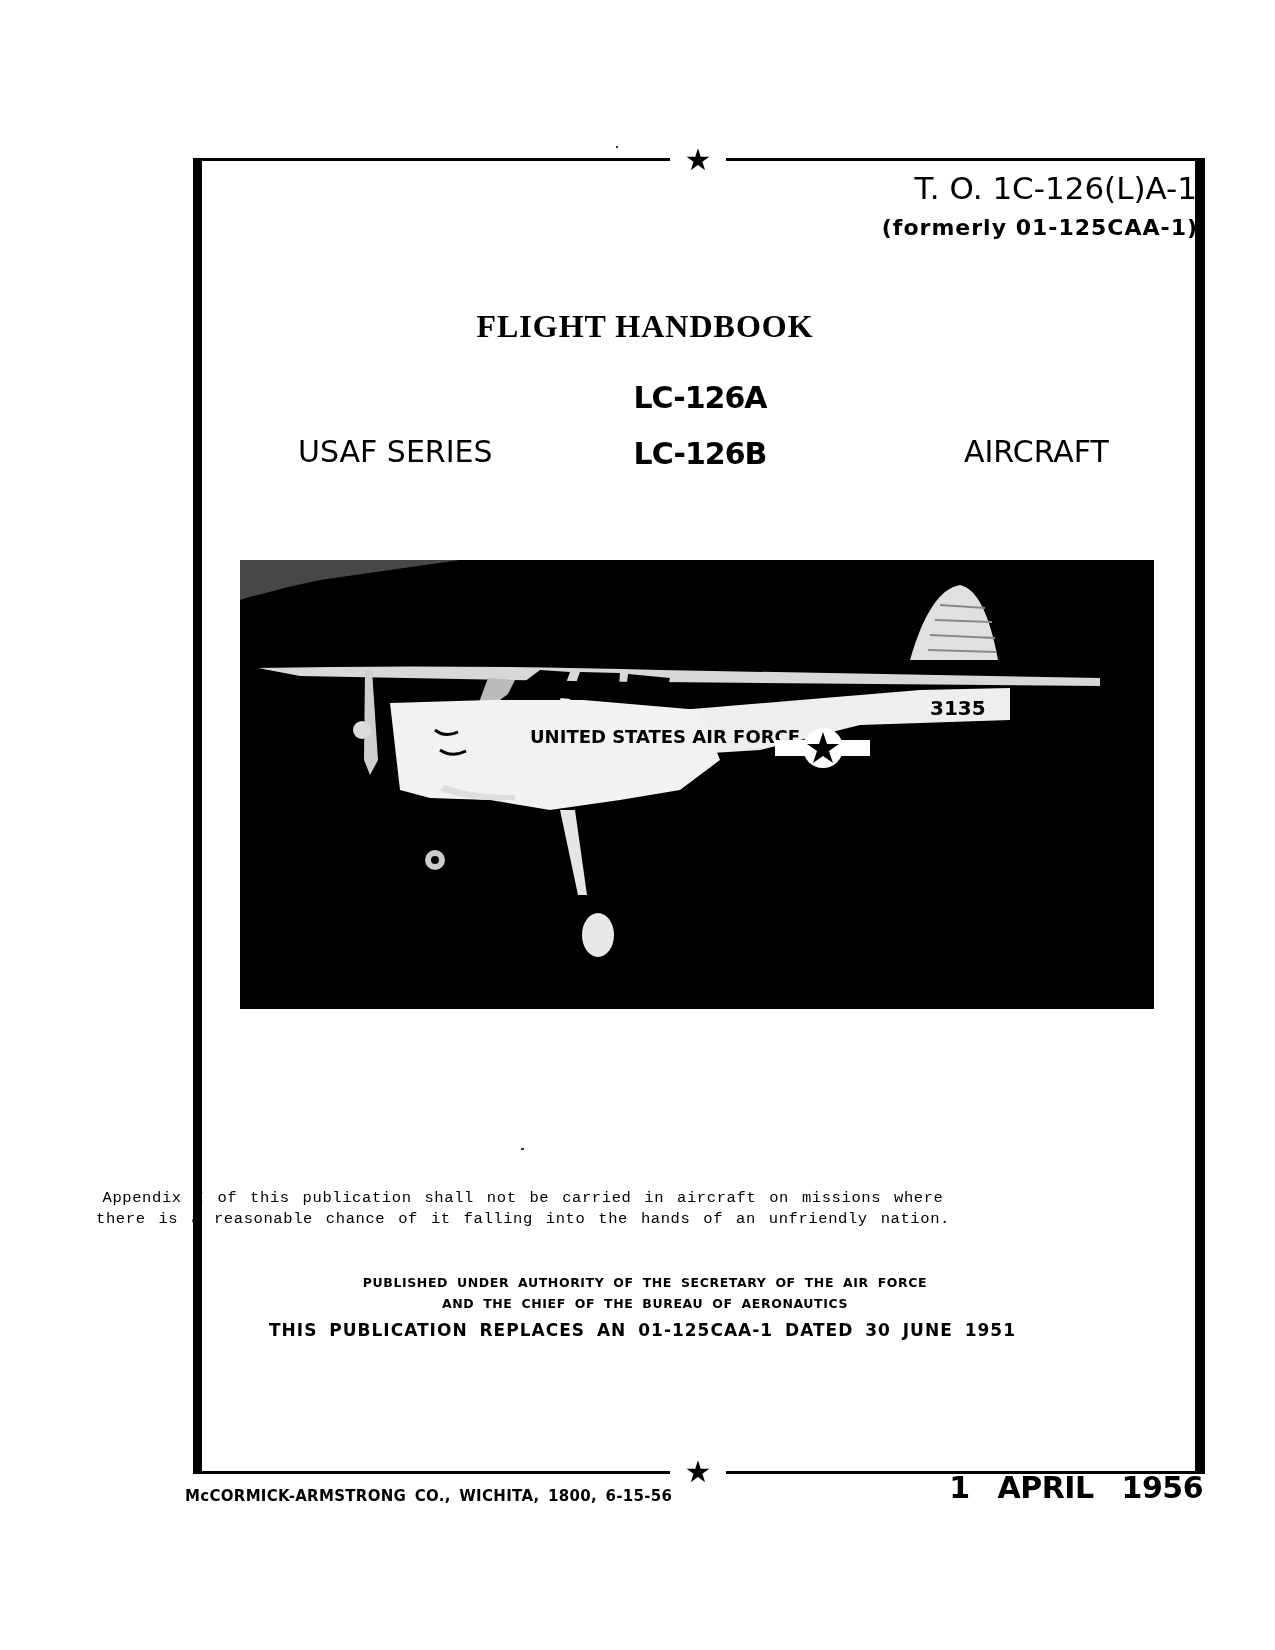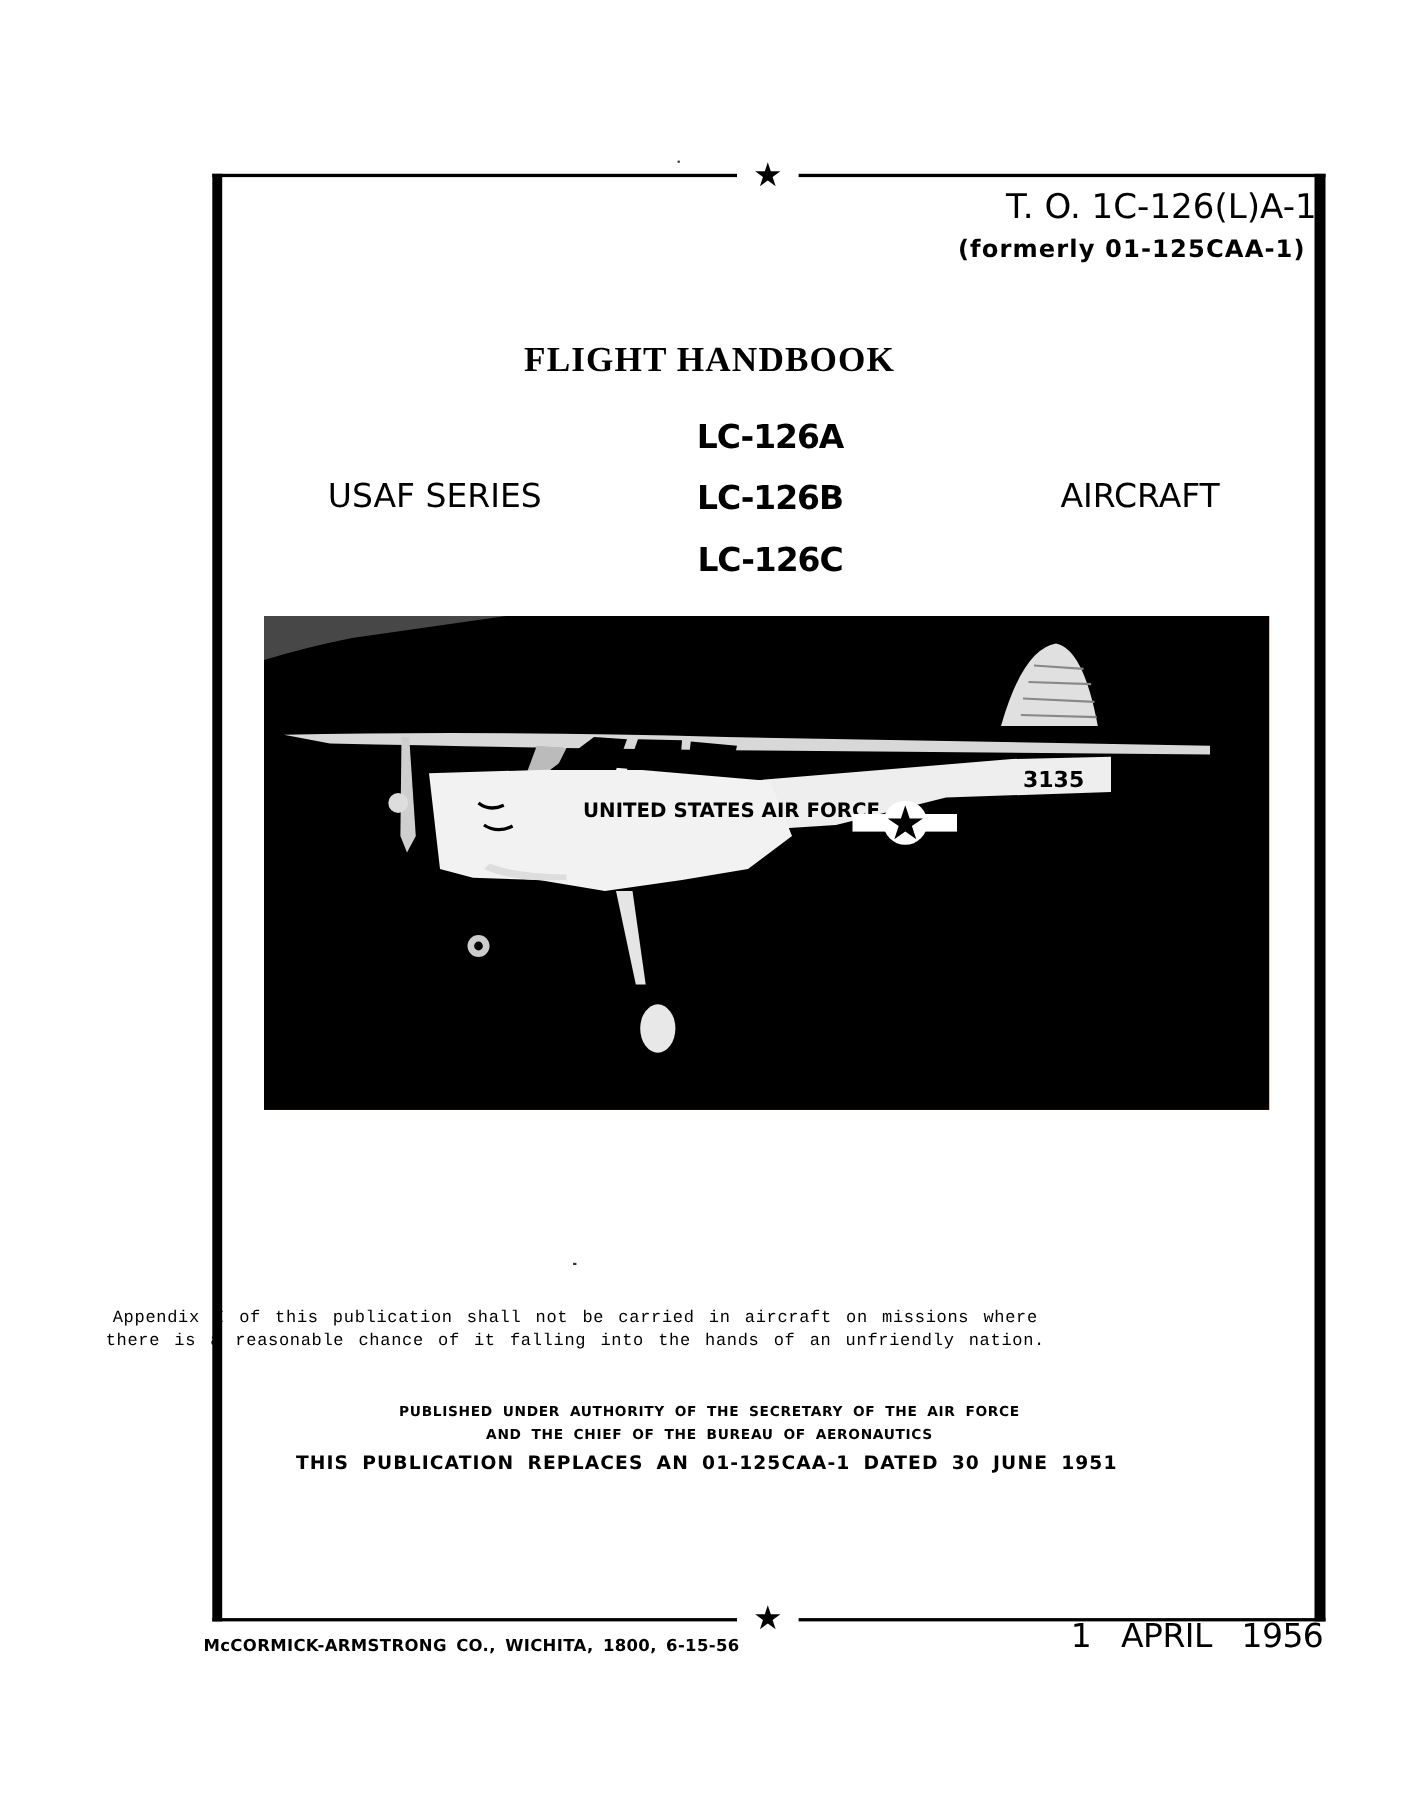--- a/index.html
+++ b/index.html
@@ -7,36 +7,36 @@
 
   
   .frame-top { position:absolute; top:158px; left:193px; width:1012px; height:3px; background:#000; }
   .frame-bottom { position:absolute; top:1471px; left:193px; width:1012px; height:3px; background:#000; }
   .frame-left { position:absolute; top:158px; left:193px; width:9px; height:1316px; background:#000; }
   .frame-right { position:absolute; top:158px; left:1195px; width:10px; height:1316px; background:#000; }
   .star-gap { position:absolute; width:56px; height:8px; background:#fff; }
   .star { position:absolute; width:30px; height:30px; font-size:30px; line-height:30px; text-align:center; font-family:"DejaVu Sans", sans-serif; }
 
   .to-number { position:absolute; top:170px; right:78px; font-size:31px; letter-spacing:0px; font-family:"DejaVu Sans", sans-serif; font-weight:normal; }
-  .formerly { position:absolute; top:215px; right:88px; font-size:22px; font-family:"DejaVu Sans", sans-serif; font-weight:bold; letter-spacing:1px; }
+  .formerly { position:absolute; top:215px; right:77px; font-size:22px; font-family:"DejaVu Sans", sans-serif; font-weight:bold; letter-spacing:1px; }
 
   .title { position:absolute; top:308px; left:0; width:1275px; text-align:center; padding-left:15px; box-sizing:border-box; font-family:"Liberation Serif", serif; font-weight:bold; font-size:32px; letter-spacing:1px; }
   .models { position:absolute; top:370px; left:580px; width:240px; text-align:center; font-family:"DejaVu Sans", sans-serif; font-weight:bold; font-size:30px; line-height:56px; letter-spacing:-1px; }
   .series { position:absolute; top:434px; left:298px; font-size:30px; font-family:"DejaVu Sans", sans-serif; letter-spacing:0px; }
   .aircraft { position:absolute; top:434px; left:964px; font-size:30px; font-family:"DejaVu Sans", sans-serif; }
 
   .photo { position:absolute; left:240px; top:560px; width:914px; height:449px; background:#f97316; overflow:hidden; }
   .photo svg { display:block; }
 
   .notice { position:absolute; top:1188px; left:0; width:1031px; text-align:center; font-family:Liberation Mono, monospace; font-size:15.5px; line-height:21px; letter-spacing:0.6px; word-spacing:3px; padding-left:15px; box-sizing:border-box; }
   .authority { position:absolute; top:1272px; left:0; width:1275px; text-align:center; font-family:"DejaVu Sans", sans-serif; font-weight:bold; font-size:12.5px; line-height:21px; letter-spacing:0.6px; word-spacing:4px; padding-left:15px; box-sizing:border-box; }
   .replaces { position:absolute; top:1320px; left:0; width:1275px; text-align:center; font-family:"DejaVu Sans", sans-serif; font-weight:bold; font-size:17px; letter-spacing:1px; word-spacing:5px; padding-left:10px; box-sizing:border-box; }
 
   .printer { position:absolute; top:1487px; left:185px; font-family:"DejaVu Sans", sans-serif; font-weight:bold; font-size:15px; letter-spacing:0.3px; word-spacing:3px; }
-  .date { position:absolute; top:1470px; right:72px; font-family:"DejaVu Sans", sans-serif; font-weight:normal; font-size:30px; word-spacing:18px; letter-spacing:-0.5px; }
+  .date { position:absolute; top:1470px; right:72px; font-family:"DejaVu Sans", sans-serif; font-weight:bold; font-size:30px; word-spacing:18px; letter-spacing:-0.5px; }
 
   .speck { position:absolute; background:#333; }
 </style>
 </head>
 <body>
 
 <div class="frame-top"></div>
 <div class="frame-bottom"></div>
 <div class="frame-left"></div>
 <div class="frame-right"></div>
@@ -47,21 +47,20 @@
 <div class="star" style="left:683px; top:1457px;">★</div>
 
 <div class="to-number">T. O. 1C-126(L)A-1</div>
 <div class="formerly">(formerly 01-125CAA-1)</div>
 
 <div class="title">FLIGHT HANDBOOK</div>
 <div class="series">USAF SERIES</div>
 <div class="models">
   <div>LC-126A</div>
   <div>LC-126B</div>
-  <div>LC-126C</div>
 </div>
 <div class="aircraft">AIRCRAFT</div>
 
 <div class="photo">
   <svg width="914" height="449" viewBox="0 0 914 449">
     <rect x="0" y="0" width="914" height="449" fill="#000"></rect>
 
     <path d="M0 0 L220 0 Q150 10 80 20 Q40 28 0 40 Z" fill="#777" opacity="0.6"></path>
 
     <path d="M18 108 Q200 104 420 110 L860 118 L860 126 L420 122 Q250 120 60 116 Z" fill="#d8d8d8"></path>

